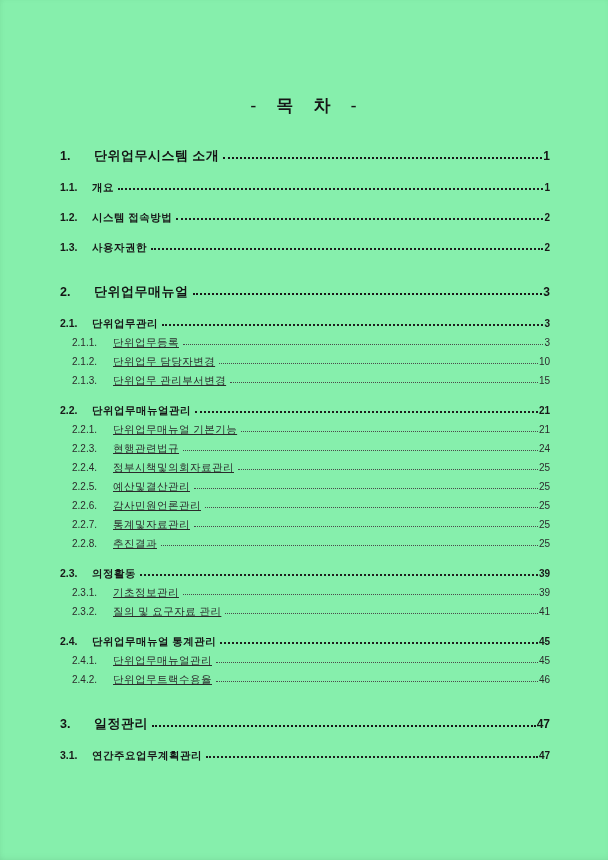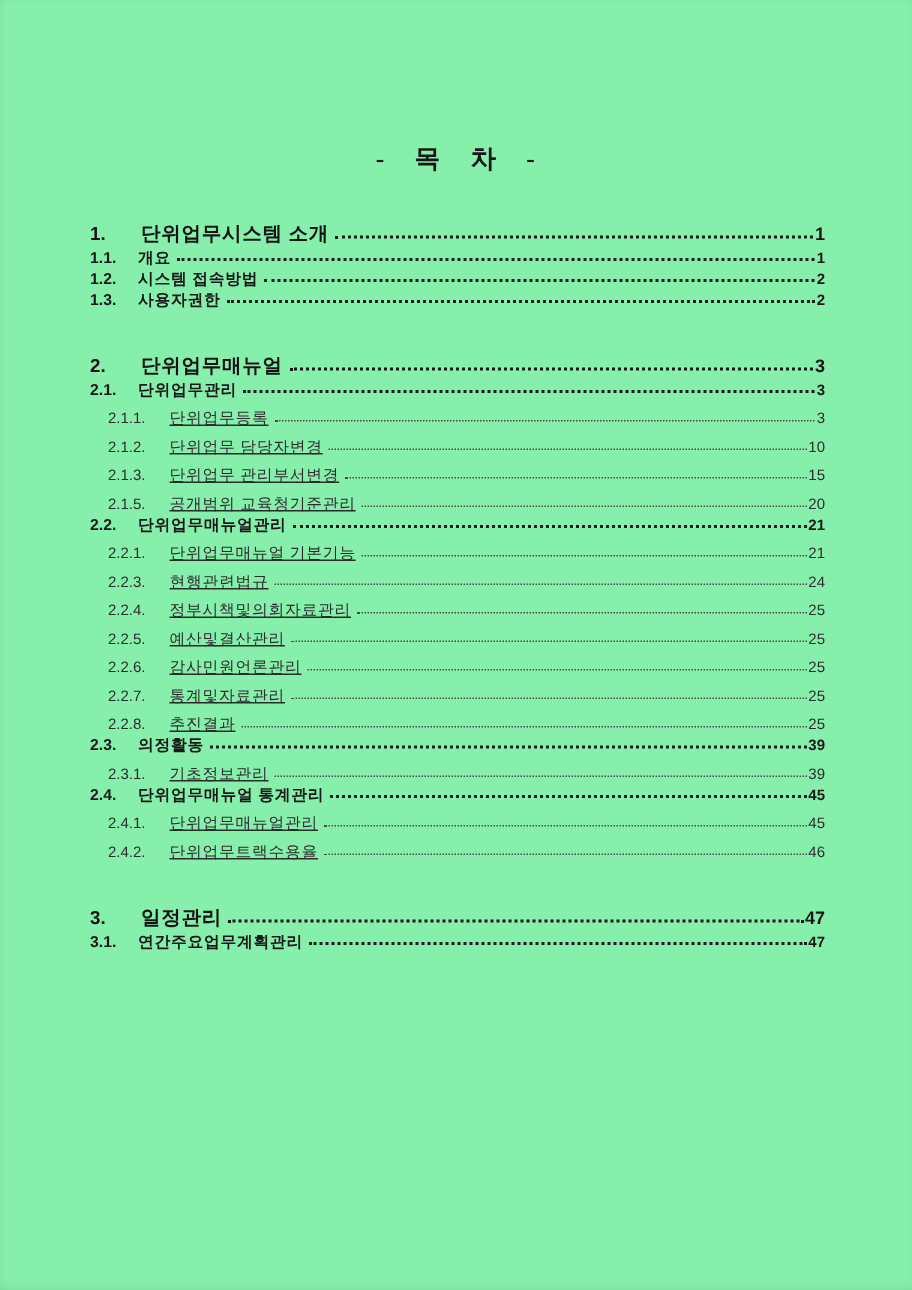--- a/index.html
+++ b/index.html
@@ -55,21 +55,21 @@
     border-bottom: 2px dotted #2c2c2c;
     min-width: 20px;
   }
   
   .l1 { margin-top: 28px; }
   .l1 .num  { width: 34px; font-size: 12.5px; font-weight: bold; color: #141414; flex: 0 0 auto; }
   .l1 .ttl  { font-size: 13px; font-weight: bold; color: #141414; }
   .l1 .pg   { font-size: 12px; font-weight: bold; color: #141414; }
   .l1 .leader { border-bottom: 2px dotted #161616; }
   
-  .l2 { }
+  .l2 { margin-top: 16px; }
   .l2 .num  { width: 32px; font-size: 10.5px; font-weight: bold; color: #181818; flex: 0 0 auto; }
   .l2 .ttl  { font-size: 10.5px; font-weight: bold; color: #181818; text-align: center; }
   .l2 .pg   { font-size: 10px; font-weight: bold; color: #181818; }
   .l2 .leader { border-bottom: 2px dotted #1d1d1d; }
   
   .l3 { margin-top: 5px; padding-left: 12px; }
   .l3 .num  { width: 41px; font-size: 10px; font-weight: normal; color: #2b2b2b; flex: 0 0 auto; }
   .l3 .ttl  { font-size: 10.5px; font-weight: normal; color: #2b2b2b; text-decoration: underline; }
   .l3 .pg   { font-size: 10px; font-weight: normal; color: #2b2b2b; }
   .l3 .leader { border-bottom: 1.5px dotted #4a4a4a; }
@@ -138,26 +138,20 @@
   </div>
 
   <div class="row l3">
     <span class="num">2.1.3.</span>
     <span class="ttl">단위업무 관리부서변경</span>
     <span class="leader"></span>
     <span class="pg">15</span>
   </div>
 
 
-  <div class="row l3">
-    <span class="num">2.1.5.</span>
-    <span class="ttl">공개범위 교육청기준관리</span>
-    <span class="leader"></span>
-    <span class="pg">20</span>
-  </div>
 
   <div class="row l2">
     <span class="num">2.2.</span>
     <span class="ttl">단위업무매뉴얼관리</span>
     <span class="leader"></span>
     <span class="pg">21</span>
   </div>
 
   <div class="row l3">
     <span class="num">2.2.1.</span>
@@ -216,20 +210,26 @@
     <span class="pg">39</span>
   </div>
 
   <div class="row l3">
     <span class="num">2.3.1.</span>
     <span class="ttl">기초정보관리</span>
     <span class="leader"></span>
     <span class="pg">39</span>
   </div>
 
+  <div class="row l3">
+    <span class="num">2.3.2.</span>
+    <span class="ttl">질의 및 요구자료 관리</span>
+    <span class="leader"></span>
+    <span class="pg">41</span>
+  </div>
 
   <div class="row l2">
     <span class="num">2.4.</span>
     <span class="ttl">단위업무매뉴얼 통계관리</span>
     <span class="leader"></span>
     <span class="pg">45</span>
   </div>
 
   <div class="row l3">
     <span class="num">2.4.1.</span>

